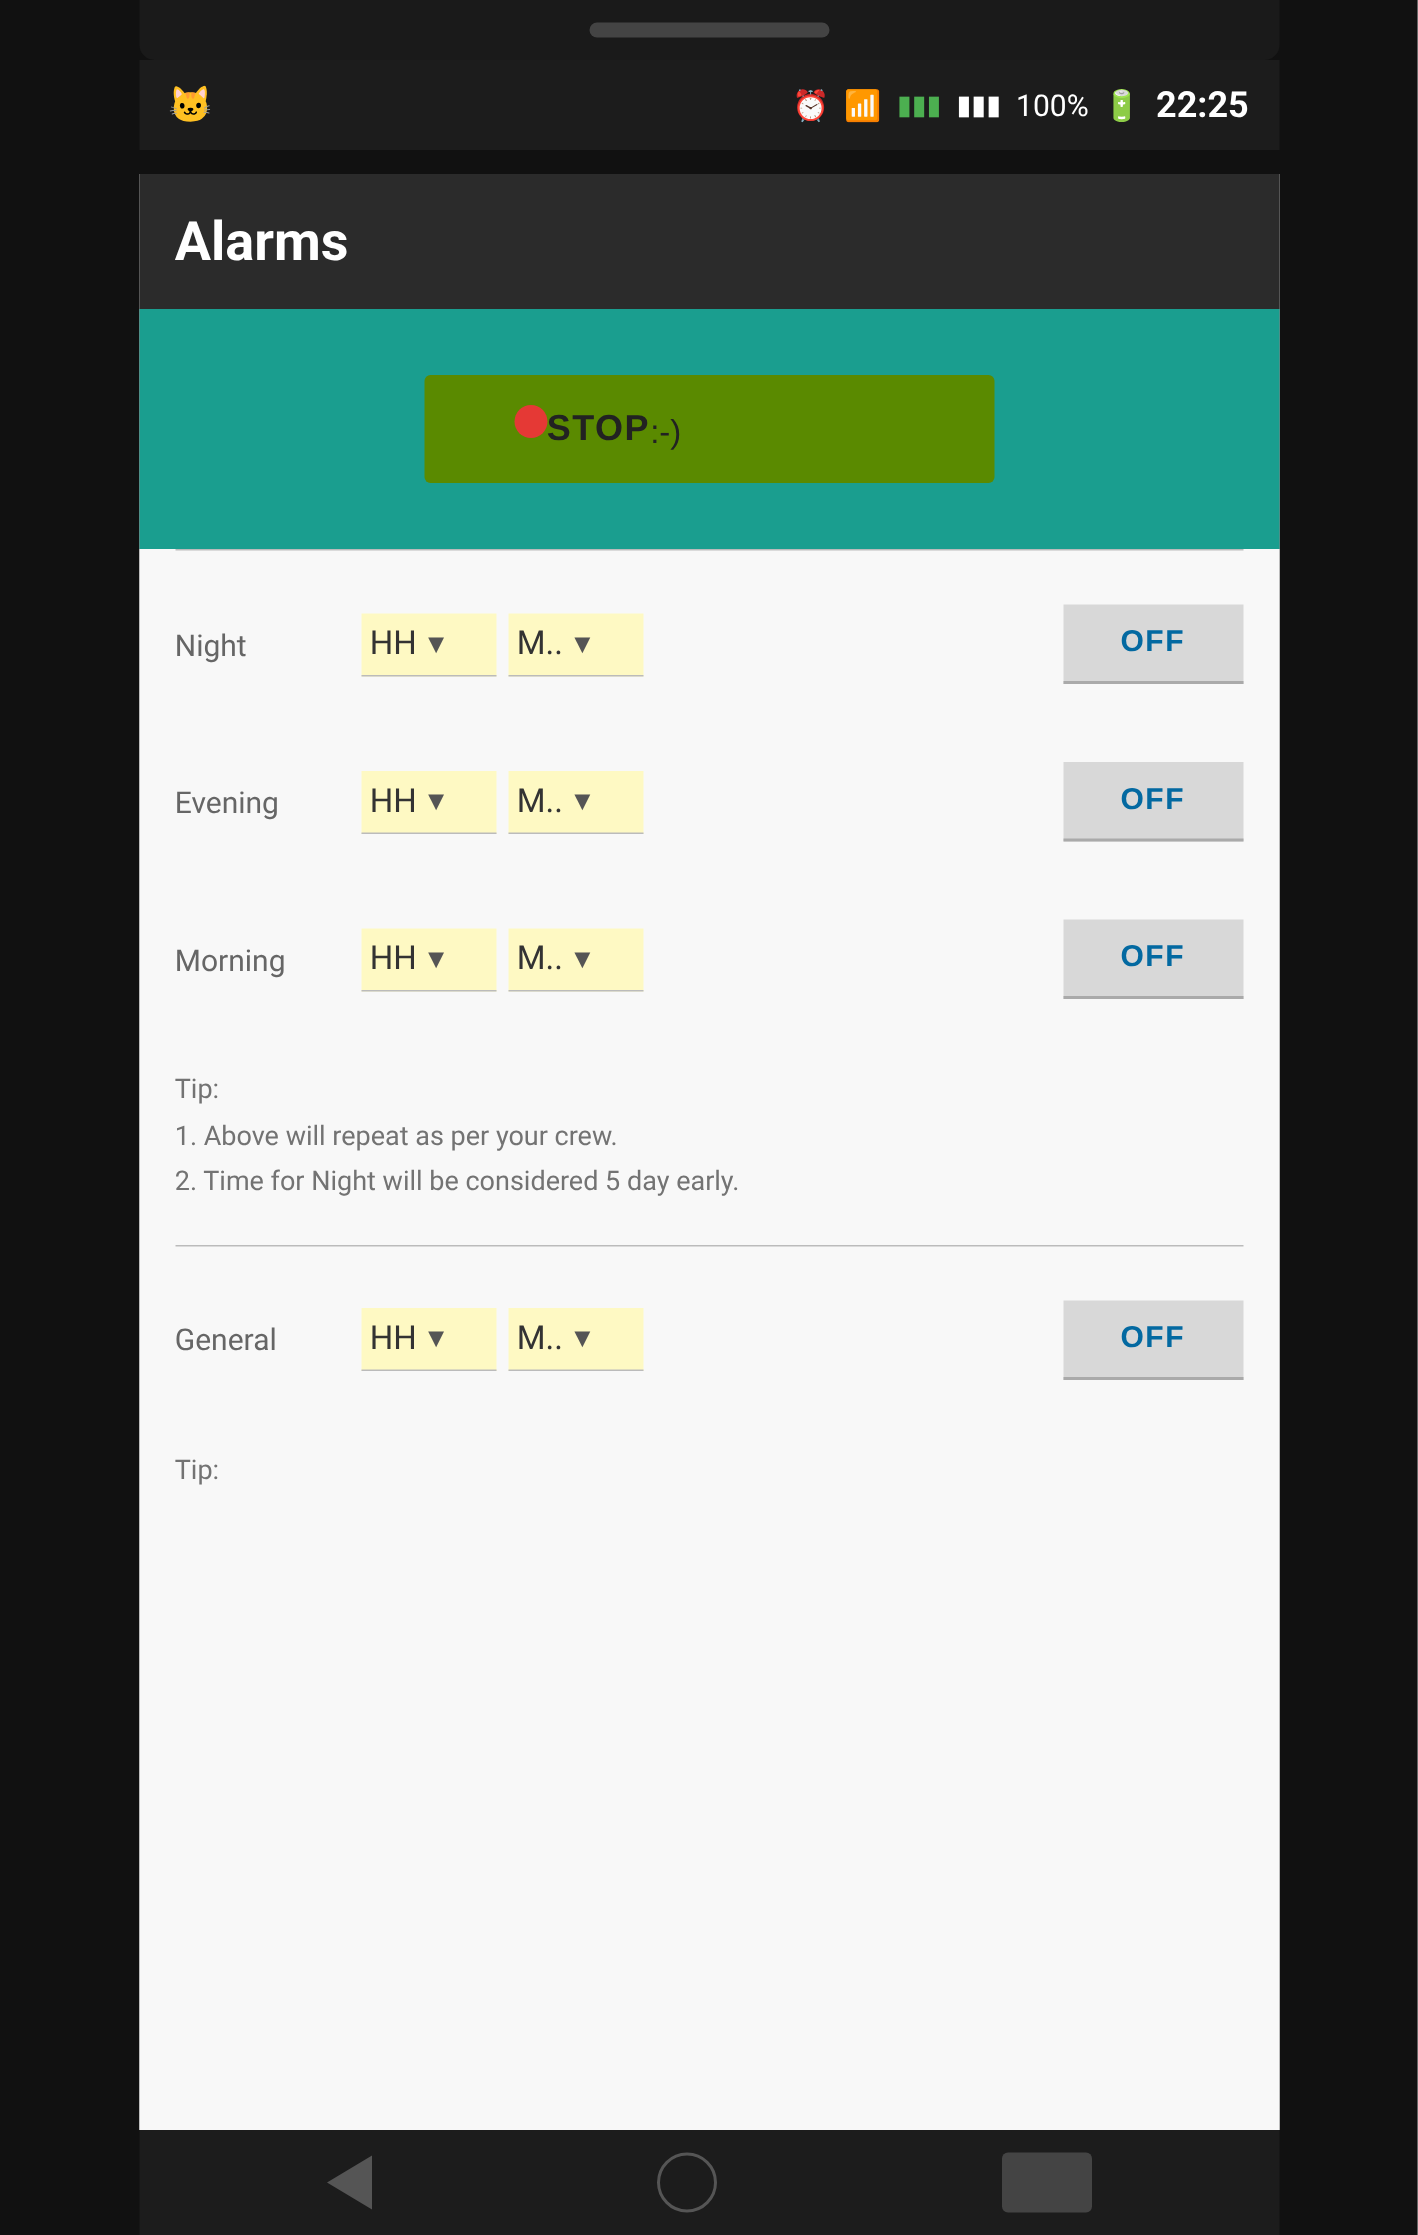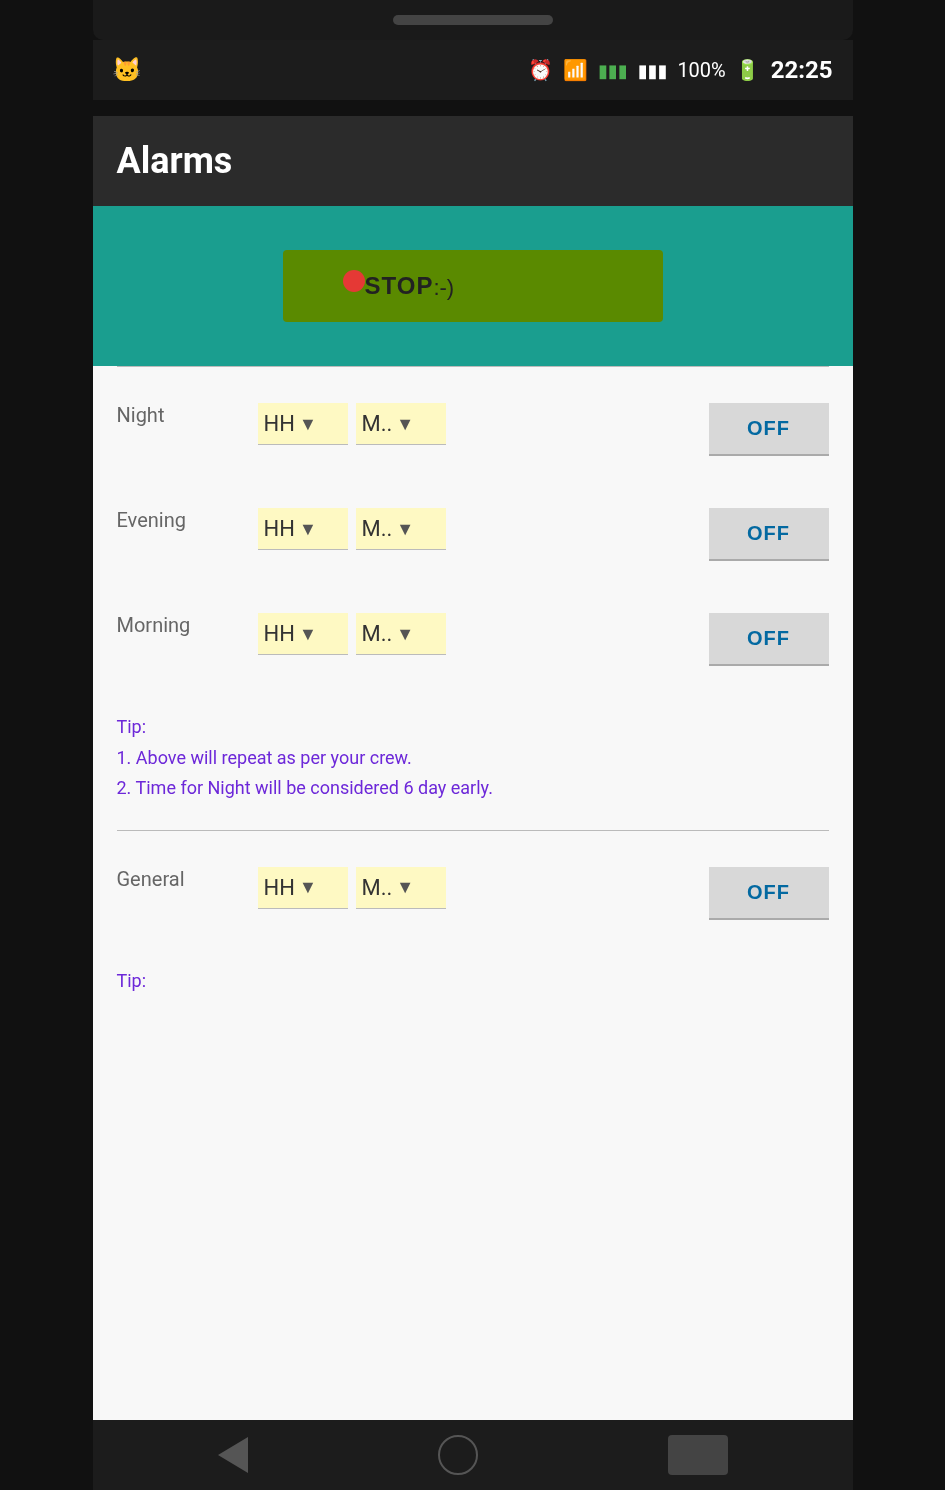--- a/index.html
+++ b/index.html
@@ -128,23 +128,23 @@
       font-size: 22px;
       color: #666;
     }
     .divider {
       height: 1px;
       background: #bbb;
       margin: 0 0 10px 0;
     }
     .alarm-row {
       display: flex;
-      align-items: flex-start;
+      align-items: center;
       padding: 26px 0;
-      gap: 31px;
+      gap: 14px;
     }
     .alarm-label {
       font-size: 20px;
       color: #666;
       width: 110px;
       flex-shrink: 0;
     }
     .dropdown-group {
       display: flex;
       align-items: center;
@@ -176,21 +176,21 @@
       font-size: 20px;
       font-weight: bold;
       color: #0369a1;
       cursor: pointer;
       letter-spacing: 1px;
       min-width: 120px;
     }
     .tip-section {
       padding: 20px 0 26px 0;
       font-size: 18px;
-      color: #6d28d9;
+      color: #737373;
       line-height: 1.7;
     }
     .bottom-nav {
       width: 760px;
       height: 70px;
       background: #1c1c1c;
       display: flex;
       align-items: center;
       justify-content: space-around;
       padding: 0 30px;
@@ -297,21 +297,21 @@
             <span>M..</span>
             <span class="dropdown-arrow">▼</span>
           </div>
         </div>
         <button class="off-button">OFF</button>
       </div>
 
       <div class="tip-section">
         <div>Tip:</div>
         <div>1. Above will repeat as per your crew.</div>
-        <div>2. Time for Night will be considered 6 day early.</div>
+        <div>2. Time for Night will be considered 5 day early.</div>
       </div>
 
       <div class="divider"></div>
 
       <div class="alarm-row">
         <span class="alarm-label">General</span>
         <div class="dropdown-group">
           <div class="dropdown">
             <span>HH</span>
             <span class="dropdown-arrow">▼</span>

